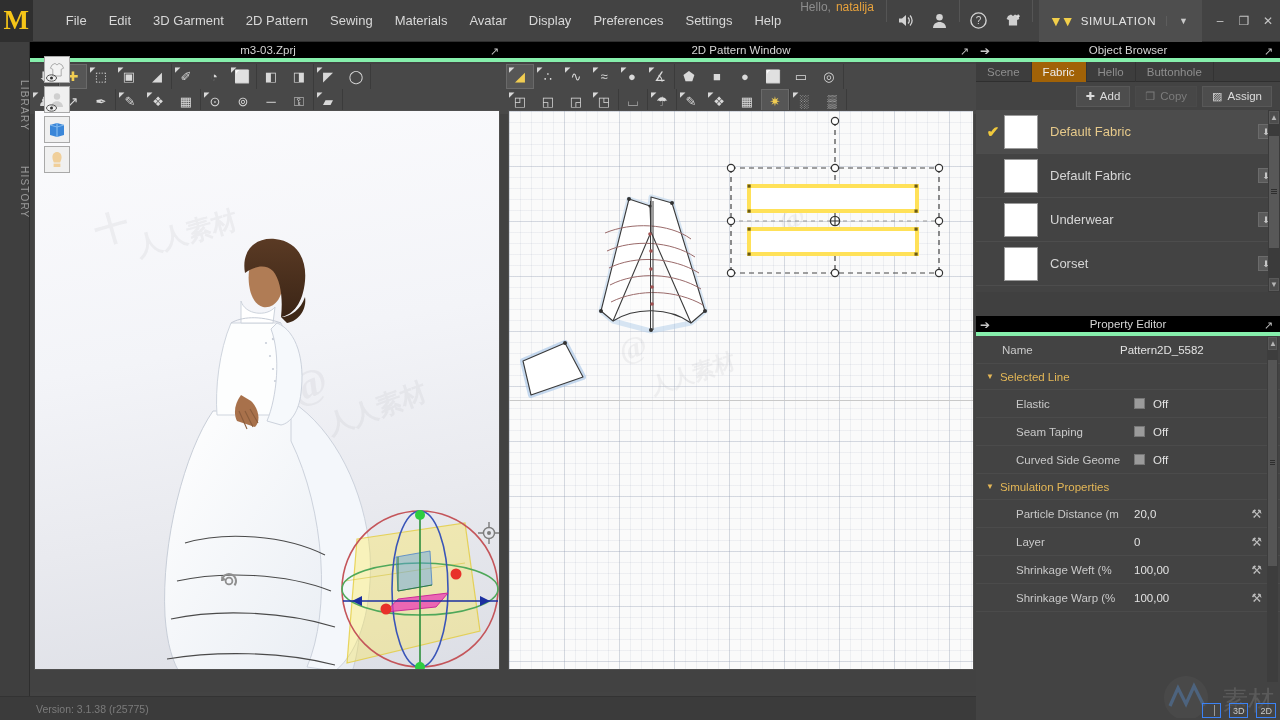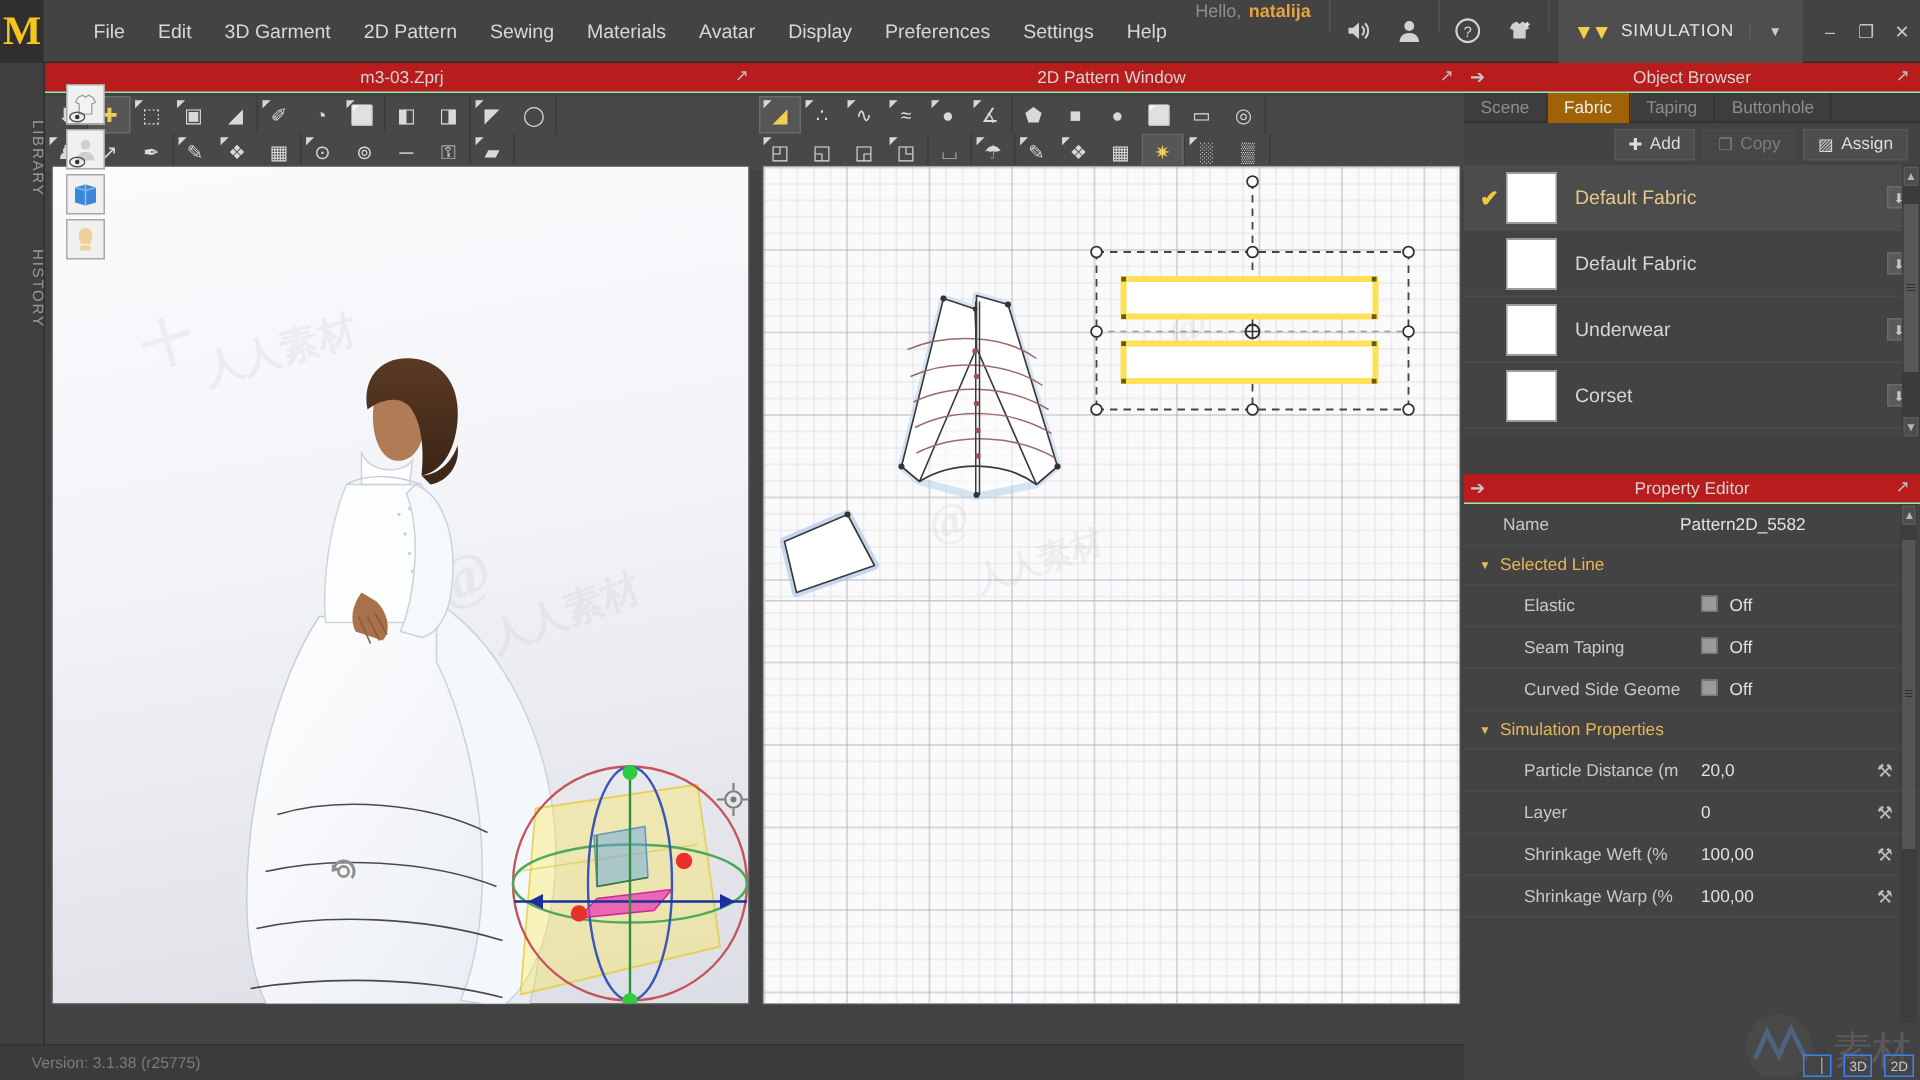--- a/index.html
+++ b/index.html
@@ -22,21 +22,21 @@
     width: 42px; height: 42px; background: #2f2f2f;
     display: flex; align-items: center; justify-content: center;
     color: #f5c518; font-size: 27px; font-weight: bold; font-family: "Liberation Serif", serif;
     line-height: 1;
   }
   .menu-item {
     color: #d8d8d8; font-size: 13px; padding: 6px 11px; cursor: default; white-space: nowrap;
   }
   .menu-right { margin-left: auto; display: flex; align-items: flex-start; height: 42px; }
   .hello { color: #8d8d8d; font-size: 12px; padding-left: 8px; }
-  .user-name { color: #e8a33d; font-size: 12px; font-weight: bold; padding: 0 10px 0 5px; }
+  .user-name { color: #e8a33d; font-size: 12px; font-weight: normal; padding: 0 10px 0 5px; }
   .vdiv { width: 1px; height: 22px; background: #555; margin: 0 2px; }
   .icon-btn {
     width: 34px; height: 42px; display: flex; align-items: center; justify-content: center;
     color: #cfcfcf; cursor: default;
   }
   .sim-btn {
     display: flex; align-items: center; height: 42px; background: #4e4e4e;
     padding: 0 6px 0 10px; margin-left: 4px;
   }
   .sim-chev { color: #f2cf4a; font-size: 14px; margin-right: 8px; letter-spacing: -2px; }
@@ -54,23 +54,23 @@
   .rail-tab {
     position: absolute; left: 0; width: 30px; color: #9a9a9a; font-size: 10px;
     letter-spacing: 1.2px; writing-mode: vertical-rl; text-align: center;
     padding: 10px 0; cursor: default;
   }
   .rail-tab.library { top: 24px; height: 80px; }
   .rail-tab.history { top: 112px; height: 76px; }
 
   
   .panel-title {
-    height: 20px; background: #b91c1c; color: #d5d5d5; font-size: 11.5px;
+    height: 20px; background: #000000; color: #d5d5d5; font-size: 11.5px;
     display: flex; align-items: center; justify-content: center; position: relative;
-    border-bottom: 1px solid #86efac;
+    border-bottom: 4px solid #86efac;
   }
   .panel-title .pop {
     position: absolute; right: 5px; top: 3px; width: 13px; height: 13px;
     color: #c0c0c0; font-size: 11px; line-height: 13px; text-align: center;
   }
   .panel-title .arrow-left {
     position: absolute; left: 4px; top: 3px; color: #c8c8c8; font-size: 12px; line-height: 13px;
   }
 
   
@@ -171,21 +171,21 @@
   .pe-row .wrench { margin-left: auto; color: #bdbdbd; font-size: 12px; }
   .pe-row.indent { padding-left: 40px; }
   .pe-scroll { position: absolute; right: 2px; top: 0; width: 11px; bottom: 0; background: #3d3d3d; }
   .pe-thumb { position: absolute; left: 1px; right: 1px; top: 24px; height: 206px; background: #555; }
   .pe-thumb .grip { position: absolute; left: 2px; right: 2px; top: 50%; margin-top: -3px;
                     height: 6px; background: repeating-linear-gradient(#2e2e2e 0 1px, transparent 1px 2px); }
 
   
   .statusbar {
     position: absolute; left: 0; bottom: 0; width: 976px; height: 24px; background: #3b3b3b;
-    display: flex; align-items: center; padding-left: 21px; border-top: 1px solid #333;
+    display: flex; align-items: center; padding-left: 36px; border-top: 1px solid #333;
   }
   .status-text { color: #7b7b7b; font-size: 10.5px; }
   .viewmodes {
     position: absolute; right: 4px; bottom: 2px; display: flex; align-items: center; gap: 8px;
     z-index: 6;
   }
   .vm-btn {
     min-width: 19px; height: 15px; padding: 0 3px; border: 1px solid #3b82f6; color: #c8c8c8;
     font-size: 9px; display: flex; align-items: center; justify-content: center; background: rgba(70,70,70,.4);
   }
@@ -707,21 +707,21 @@
 
     <div>
       <div class="panel-title">
         <span class="arrow-left">➔</span>
         <span>Object Browser</span>
         <span class="pop">↗</span>
       </div>
       <div class="ob-tabs" id="ob-tabs">
           <div class="ob-tab">Scene</div>
           <div class="ob-tab active">Fabric</div>
-          <div class="ob-tab">Taping</div>
+          <div class="ob-tab">Hello</div>
           <div class="ob-tab">Buttonhole</div>
         </div>
       <div class="ob-actions" id="ob-actions">
           <div class="ob-btn">
             <span style="font-size: 11px;">✚</span>
             <span>Add</span>
           </div>
           <div class="ob-btn disabled">
             <span style="font-size: 11px;">❐</span>
             <span>Copy</span>

